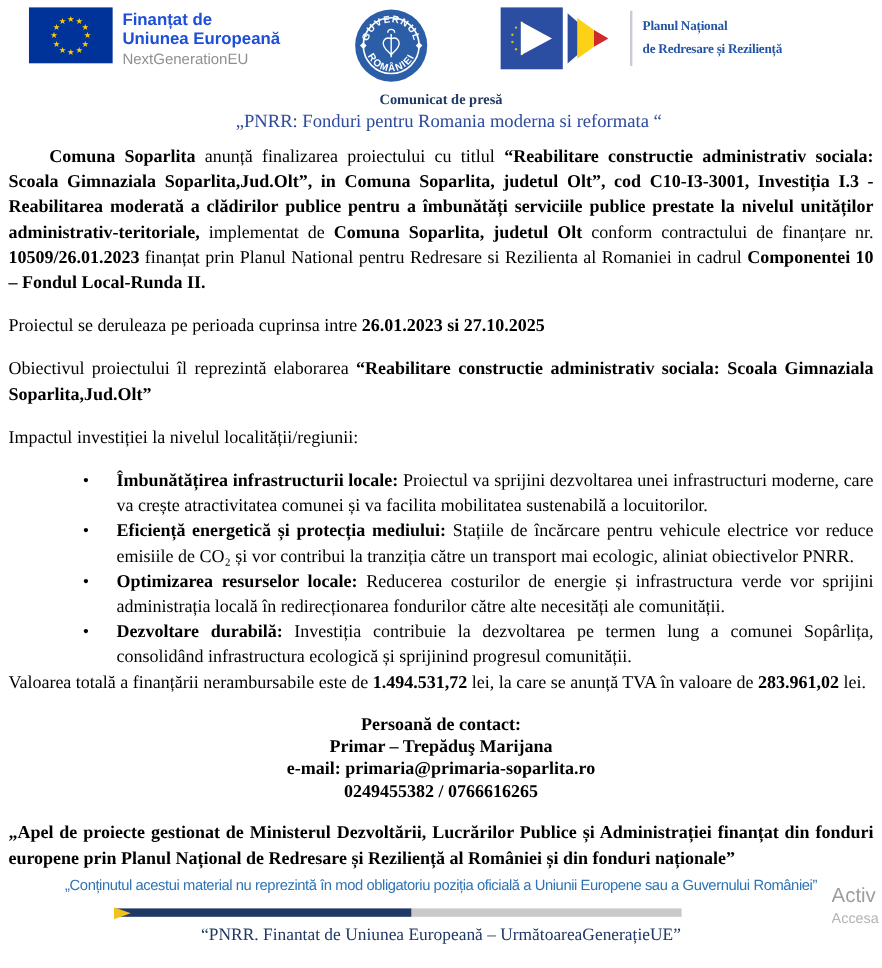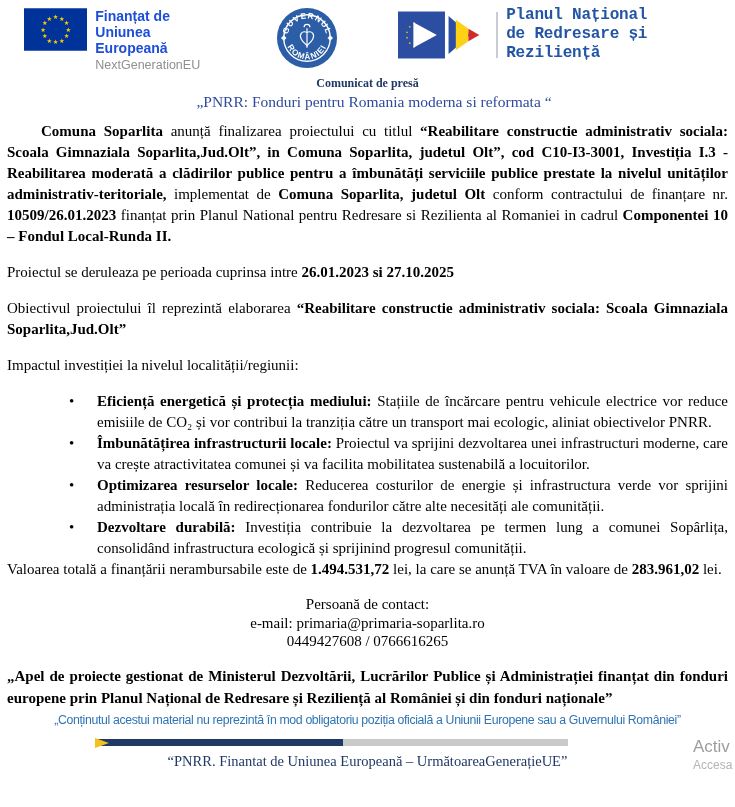--- a/index.html
+++ b/index.html
@@ -7,36 +7,36 @@
         font-family:"Liberation Serif",serif;font-size:15px;color:#000;}
   
   .header{display:flex;align-items:flex-start;padding:6px 8px 0 24px;height:62px;box-sizing:border-box;}
   .eu-block{display:flex;align-items:flex-start;gap:8px;}
   .eu-text{font-family:"Liberation Sans",sans-serif;line-height:16px;padding-top:2px;}
   .eu-text .l1,.eu-text .l2{font-weight:bold;color:#1d4ed8;font-size:14px;}
   .eu-text .l3{color:#8f8f8f;font-size:12.5px;padding-top:1px;}
   .gov-seal{margin-left:62px;margin-top:1px;}
   .pnrr-block{margin-left:60px;display:flex;align-items:center;gap:8px;}
   .pnrr-divider{width:2px;height:46px;background:#c9ccd4;}
-  .pnrr-text{font-family:Liberation Mono, monospace;font-weight:bold;color:#2455a4;
-             font-size:16px;line-height:19px;letter-spacing:-0.2px;}
+  .pnrr-text{font-family:Liberation Serif, serif;font-weight:bold;color:#2455a4;
+             font-size:11px;line-height:19px;letter-spacing:-0.2px;}
   
   .doc-title{text-align:center;font-weight:bold;color:#1f3864;font-size:12px;margin-top:14px;}
   .doc-subtitle{text-align:center;color:#2e4b9b;font-size:15.5px;margin-top:2px;padding-left:13px;}
   
   .bodytext{margin:0 7px;}
   .para{ text-align:justify;line-height:21px;margin-top:10px;}
   .para.indent{text-indent:34px;}
   .para.tight{margin-top:14px;}
   .b{font-weight:bold;}
   ul.impact{margin:0 0 0 0;padding-left:90px;}
   ul.impact li{list-style:none;position:relative;text-align:justify;line-height:21px;}
   ul.impact li::before{content:"•";position:absolute;left:-28px;font-size:15px;}
   
-  .contact{text-align:center;font-weight:normal;line-height:18.5px;margin-top:14px;font-size:15px;}
+  .contact{text-align:center;font-weight:bold;line-height:18.5px;margin-top:14px;font-size:15px;}
   
   .quote{font-weight:bold;text-align:justify;line-height:22px;margin:14px 7px 0 7px;}
   
   .disclaimer{font-family:"Liberation Sans",sans-serif;font-size:12.3px;letter-spacing:-0.35px;
               color:#2e74b5;text-align:center;margin-top:4px;}
   
   .bar-wrap{position:relative;height:8px;margin-top:12px;}
   .bar-navy{position:absolute;left:95px;top:0;width:248px;height:7px;background:#1f3864;}
   .bar-gray{position:absolute;left:343px;top:0;width:225px;height:7px;background:#c9c9c9;}
   .bar-arrow{position:absolute;left:95px;top:-1px;width:0;height:0;
@@ -132,32 +132,33 @@
 
   <div class="doc-title">Comunicat de presă</div>
   <div class="doc-subtitle">„PNRR: Fonduri pentru Romania moderna si reformata “</div>
 
   <div class="bodytext">
     <p class="para indent"><span class="b">Comuna Soparlita</span><span> anunță finalizarea  proiectului cu titlul </span><span class="b">“Reabilitare constructie administrativ sociala: Scoala Gimnaziala Soparlita,Jud.Olt”, in Comuna Soparlita, judetul Olt”, cod C10-I3-3001, Investiția I.3 - Reabilitarea moderată a clădirilor publice pentru a îmbunătăți serviciile publice prestate la nivelul unităților administrativ-teritoriale,</span><span> implementat de </span><span class="b">Comuna Soparlita, judetul Olt</span><span> conform contractului de finanțare nr. </span><span class="b">10509/26.01.2023</span><span> finanțat prin Planul National pentru Redresare si Rezilienta al Romaniei in cadrul </span><span class="b">Componentei 10 – Fondul Local-Runda II.</span></p>
     <p class="para tight"><span>Proiectul se deruleaza pe perioada cuprinsa intre </span><span class="b">26.01.2023 si 27.10.2025</span></p>
     <p class="para tight"><span>Obiectivul proiectului îl reprezintă elaborarea </span><span class="b">“Reabilitare constructie administrativ sociala: Scoala Gimnaziala Soparlita,Jud.Olt”</span></p>
     <p class="para tight">Impactul investiției la nivelul localității/regiunii:</p>
     <ul class="impact">
+      <li><span class="b">Îmbunătățirea infrastructurii locale:</span><span> Proiectul va sprijini dezvoltarea unei infrastructuri moderne, care va crește atractivitatea comunei și va facilita mobilitatea sustenabilă a locuitorilor.</span></li>
       <li><span class="b">Eficiență energetică și protecția mediului:</span><span> Stațiile de încărcare pentru vehicule electrice vor reduce emisiile de CO₂ și vor contribui la tranziția către un transport mai ecologic, aliniat obiectivelor PNRR.</span></li>
-      <li><span class="b">Îmbunătățirea infrastructurii locale:</span><span> Proiectul va sprijini dezvoltarea unei infrastructuri moderne, care va crește atractivitatea comunei și va facilita mobilitatea sustenabilă a locuitorilor.</span></li>
       <li><span class="b">Optimizarea resurselor locale:</span><span> Reducerea costurilor de energie și infrastructura verde vor sprijini administrația locală în redirecționarea fondurilor către alte necesități ale comunității.</span></li>
       <li><span class="b">Dezvoltare durabilă:</span><span> Investiția contribuie la dezvoltarea pe termen lung a comunei Sopârlița, consolidând infrastructura ecologică și sprijinind progresul comunității.</span></li>
     </ul>
     <p class="para" style="margin-top:0;"><span>Valoarea totală a finanțării nerambursabile  este de </span><span class="b">1.494.531,72</span><span> lei, la care se anunță TVA în valoare de </span><span class="b">283.961,02</span><span> lei.</span></p>
   </div>
 
   <div class="contact">
     <div>Persoană de contact:</div>
+    <div>Primar – Trepăduş Marijana</div>
     <div>e-mail: primaria@primaria-soparlita.ro</div>
-    <div>0449427608 / 0766616265</div>
+    <div>0249455382 / 0766616265</div>
   </div>
 
   <div class="quote">„Apel de proiecte gestionat de Ministerul Dezvoltării, Lucrărilor Publice și Administrației  finanțat din fonduri europene prin Planul Național de Redresare și Reziliență  al României și din fonduri naționale”</div>
 
   <div class="disclaimer">„Conținutul acestui material nu reprezintă în mod obligatoriu poziția oficială a Uniunii Europene sau a Guvernului României”</div>
 
   <div class="bar-wrap">
     <div class="bar-navy"></div>
     <div class="bar-gray"></div>
     <div class="bar-arrow"></div>

